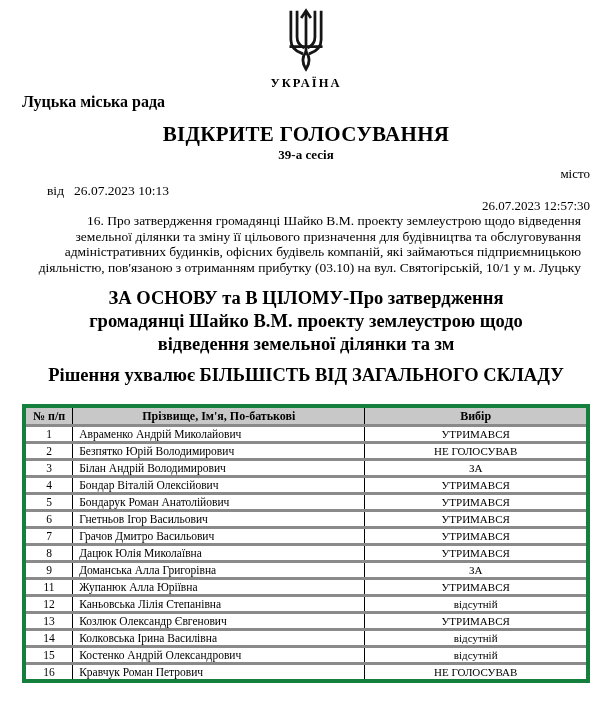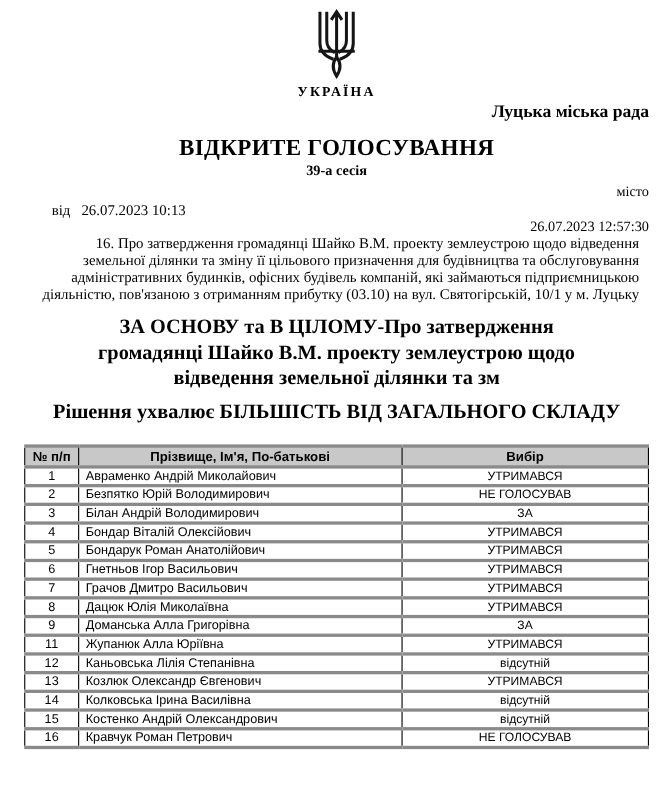--- a/index.html
+++ b/index.html
@@ -5,21 +5,21 @@
   html,body { margin:0; padding:0; background:#ffffff; }
   body {
     width:608px; height:720px; overflow:hidden;
     font-family:"Liberation Serif", serif; color:#000;
   }
   .page { padding:8px 18px 0 22px; }
 
   .emblem-wrap { display:flex; justify-content:center; height:66px; }
 
   .country  { text-align:center; font-size:12.5px; font-weight:bold; letter-spacing:2px; margin-top:2px; line-height:15px; }
-  .council  { text-align:right; font-size:16px;  font-weight:bold; margin-top:1px; line-height:19px; }
+  .council  { text-align:left; font-size:16px;  font-weight:bold; margin-top:1px; line-height:19px; }
   .doc-title{ text-align:center; font-size:21px;  font-weight:bold; margin-top:11px; line-height:25px; letter-spacing:0.3px; }
   .session  { text-align:center; font-size:13px;  font-weight:bold; line-height:15px; }
 
   .place    { text-align:right; font-size:13px; margin-top:4px; line-height:15px; }
   .from-line{ font-size:13.5px; margin-top:2px; line-height:15px; padding-left:25px; }
   .from-line .date { margin-left:10px; }
   .end-time { text-align:right; font-size:13px; line-height:15px; }
 
   .agenda {
     margin:0 auto; width:550px; text-align:right;
@@ -27,22 +27,22 @@
   }
 
   .res-title, .res-rule {
     margin:12px auto 0; width:470px; text-align:center;
     font-weight:bold; font-size:18.5px; line-height:23px;
   }
   .res-rule { margin-top:8px; width:520px; }
 
   table.votes {
     margin-top:17px; width:568px; table-layout:fixed;
-    border-collapse:collapse; font-family:Liberation Sans, sans-serif;
-    border:1px solid #15803d;
+    border-collapse:collapse; font-family:Liberation Serif, serif;
+    border:4px solid #15803d;
   }
   .votes th, .votes td {
     border-left:1px solid #000; border-right:1px solid #000;
     border-top:3px solid #8a8a8a; border-bottom:3px solid #8a8a8a;
     vertical-align:middle; overflow:visible; white-space:nowrap;
   }
   .votes th {
     background:#c8c8c8; font-size:12px; font-weight:bold;
     height:14px; line-height:14px; text-align:center;
   }

